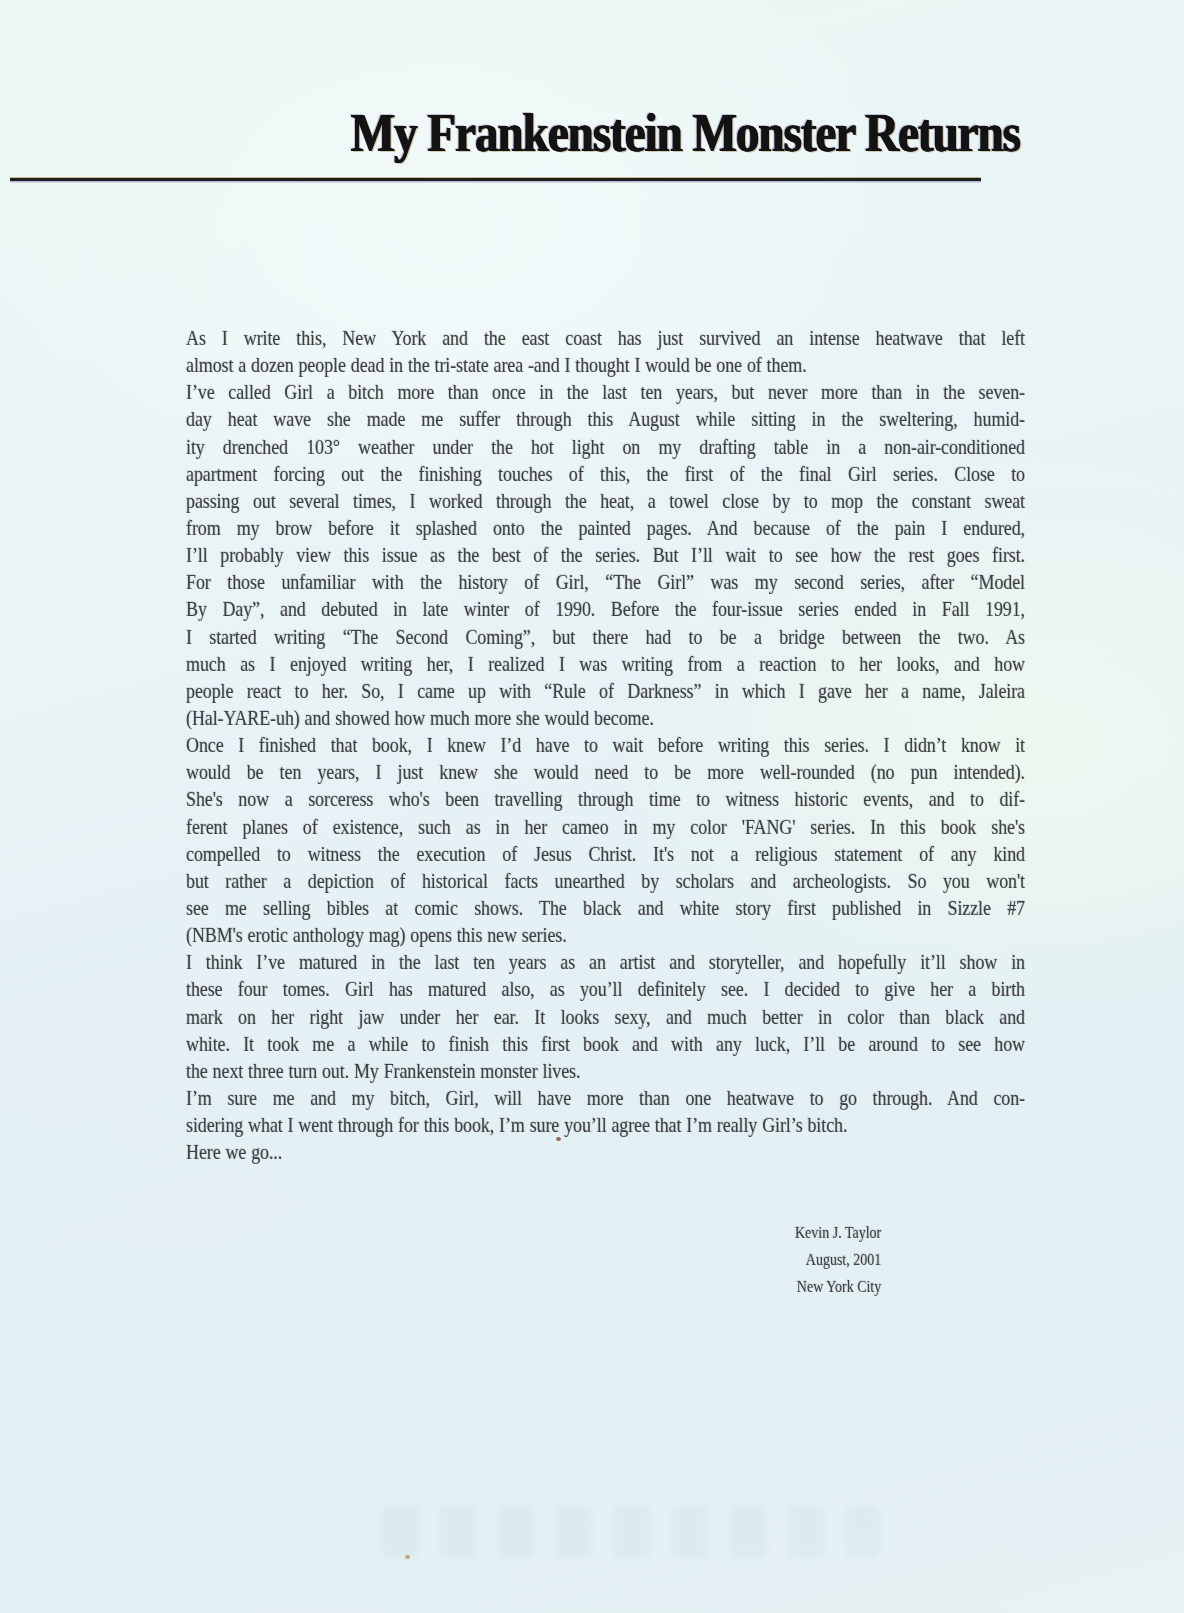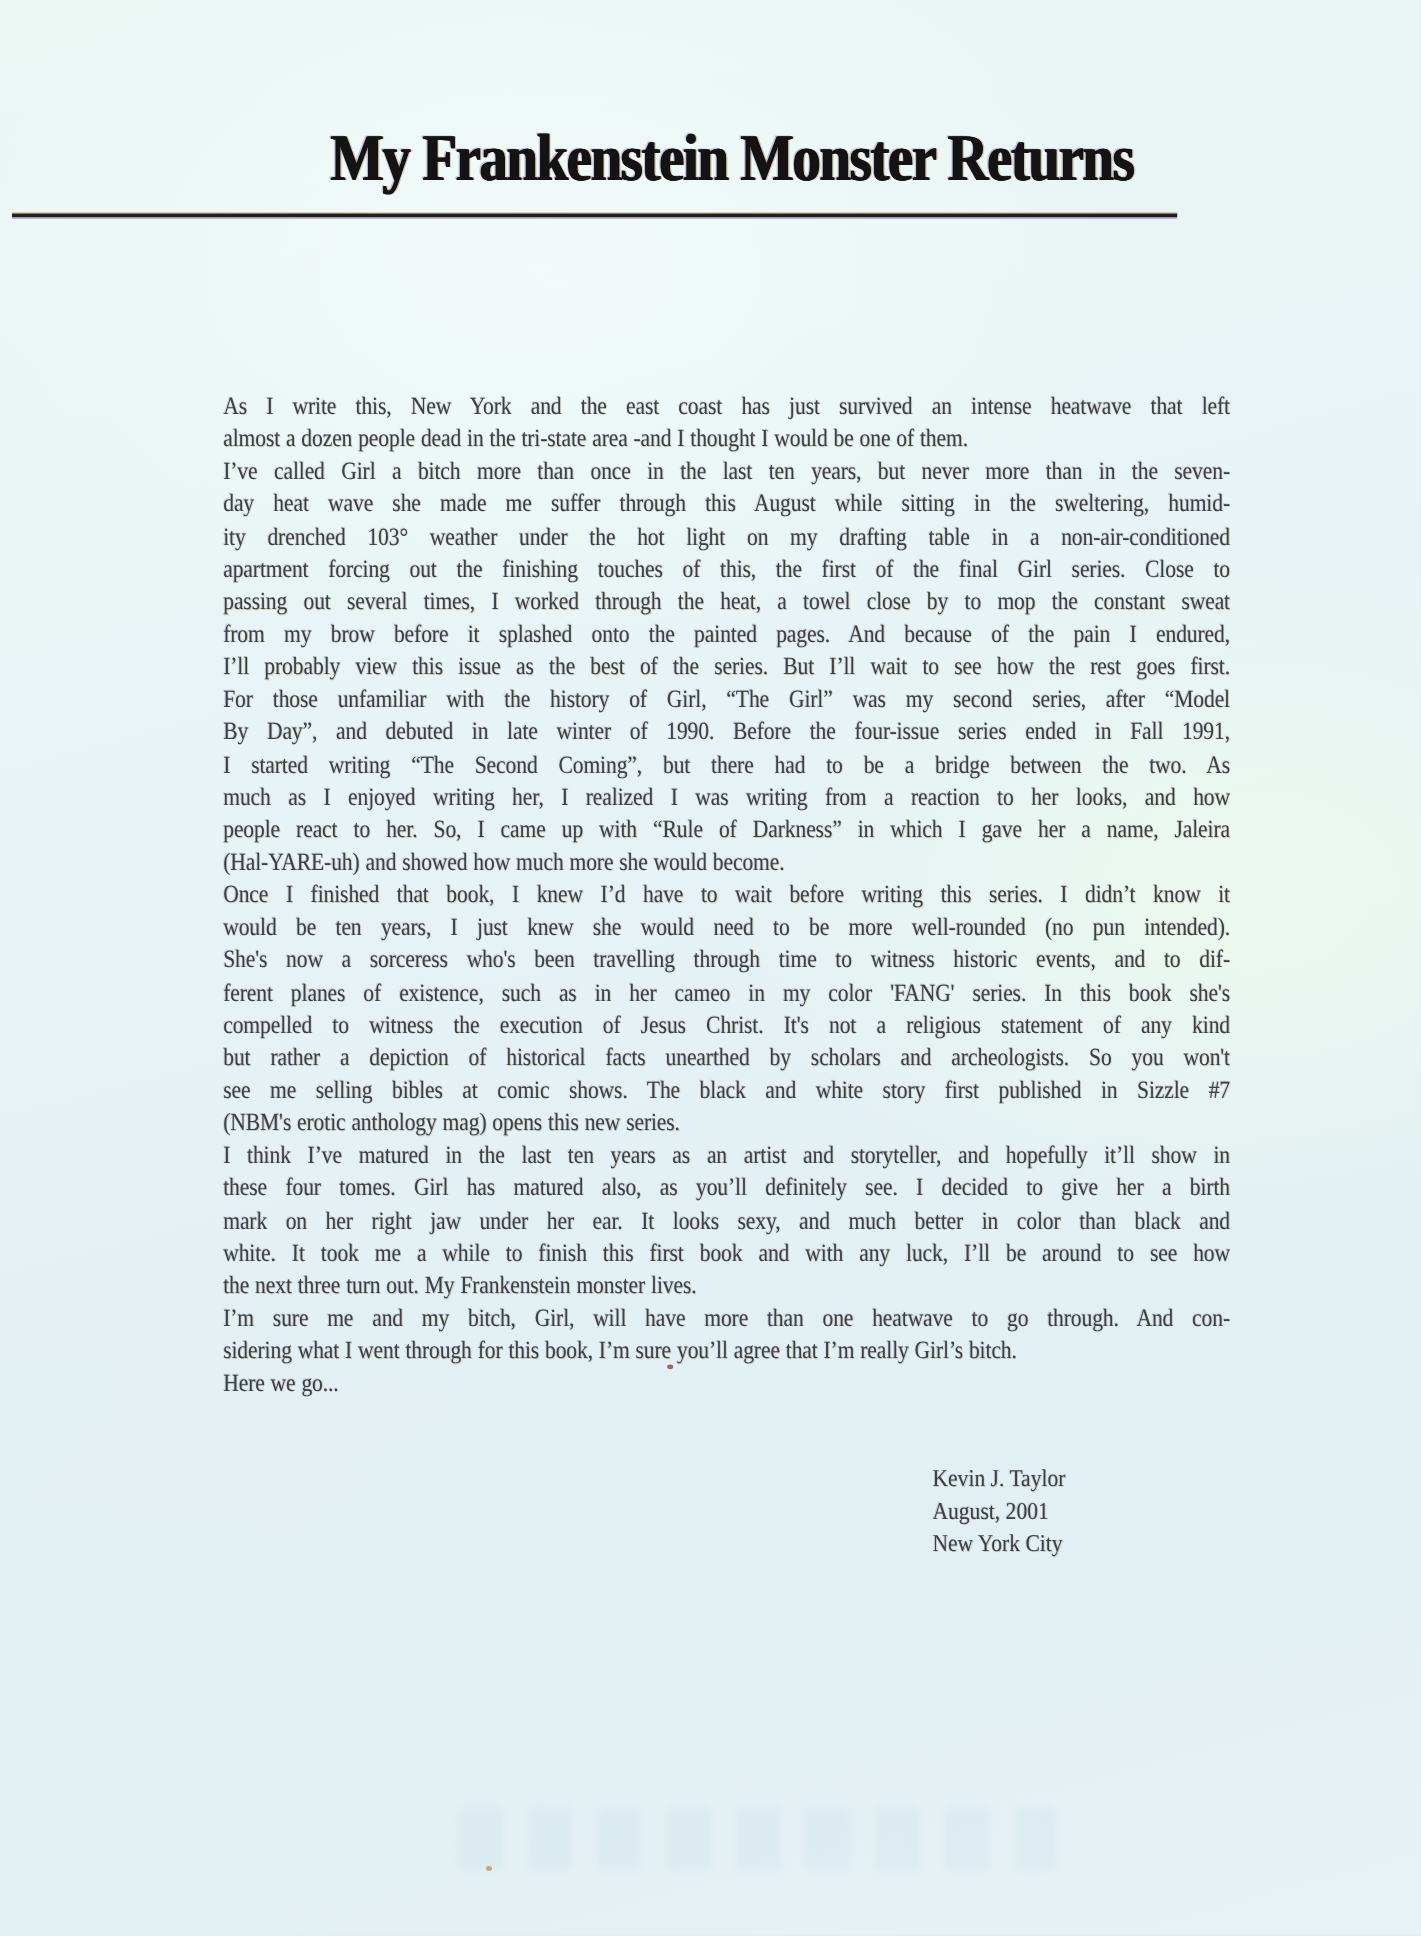--- a/index.html
+++ b/index.html
@@ -19,21 +19,21 @@
       linear-gradient(165deg, #ecf7f4 0%, #e7f3f5 38%, #e2eff3 72%, #e6f2f4 100%);
     font-family: "Liberation Serif", "DejaVu Serif", serif;
   }
 
   
   .title-wrap {
     position: absolute;
     top: 104px;
     left: 200px;
     width: 820px;
-    text-align: center;
+    text-align: right;
   }
   .page-title {
     display: inline-block;
     margin: 0;
     font-size: 47px;
     line-height: 58px;
     font-weight: 700;
     letter-spacing: -1px;
     color: #131314;
     transform: scale(1.0, 1.18);
@@ -82,24 +82,25 @@
       -0.7px -0.35px 0 rgba(108,80,158,0.22);
   }
   .line.end {
     text-align-last: left;
   }
 
   
   .signature {
     position: absolute;
     top: 1219px;
-    left: 777px;
+    left: 795px;
     color: #3a4147;
-    font-size: 18px;
+    font-size: 14px;
     letter-spacing: 0;
+    text-align: right;
   }
   .sig-line {
     height: 27px;
     line-height: 27px;
     transform: scaleY(1.12);
     transform-origin: 50% 50%;
     text-shadow:
       0.7px 0.35px 0 rgba(150,118,40,0.30),
       -0.7px -0.35px 0 rgba(108,80,158,0.22);
   }

